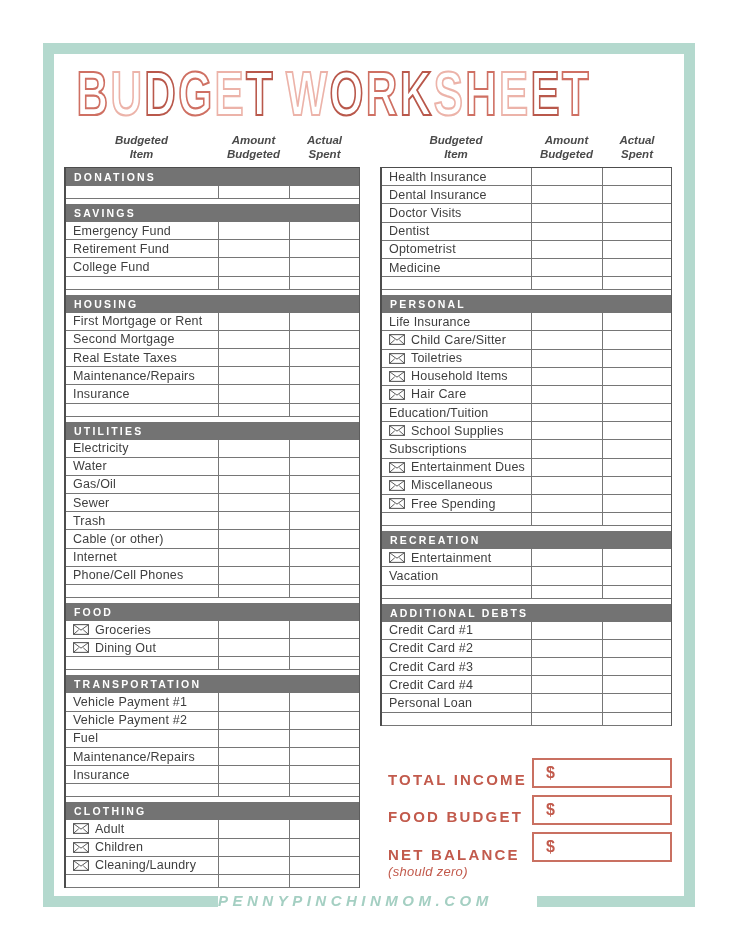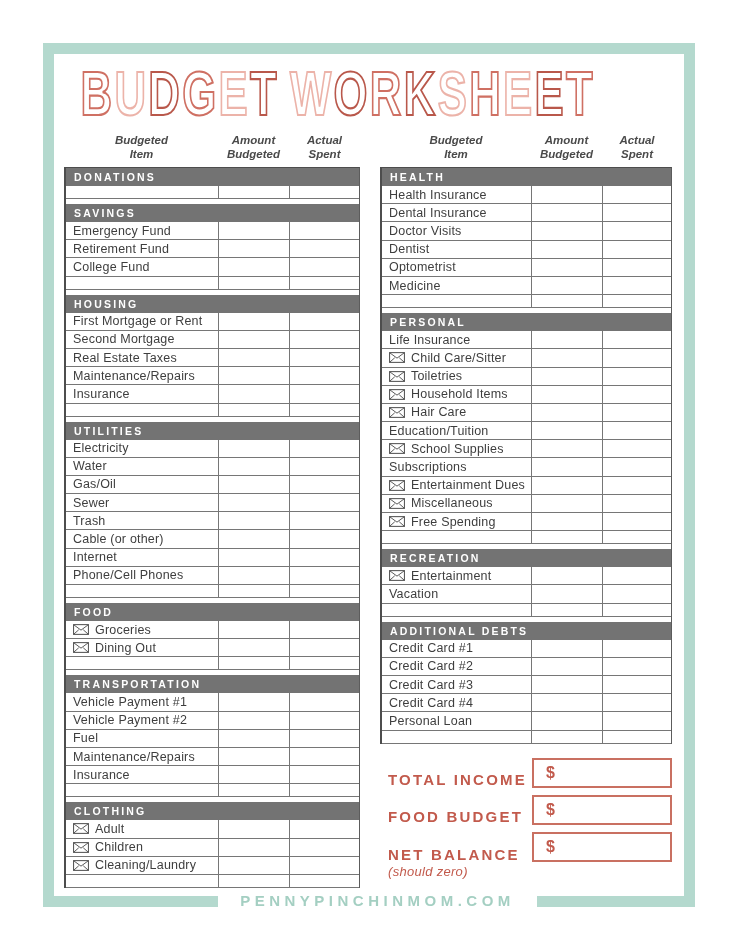--- a/index.html
+++ b/index.html
@@ -8,21 +8,21 @@
 
   
   .frame{position:absolute;background:#b4d9ce;}
   #frame-top{left:43px;top:43px;width:652px;height:11px;}
   #frame-left{left:43px;top:43px;width:11px;height:864px;}
   #frame-right{left:684px;top:43px;width:11px;height:864px;}
   #frame-bottom-left{left:43px;top:896px;width:175px;height:11px;}
   #frame-bottom-right{left:537px;top:896px;width:158px;height:11px;}
 
   
-  .title{position:absolute;left:0;top:62px;width:668px;text-align:right;}
+  .title{position:absolute;left:0;top:62px;width:668px;text-align:center;}
   .title-inner{display:inline-block;transform:scale(0.78,1.12);transform-origin:center top;
                white-space:nowrap;font-weight:bold;font-size:56px;letter-spacing:3px;line-height:1;}
   .title-inner .sp{display:inline-block;width:14px;}
 
   
   .colhead{position:absolute;top:134px;height:30px;text-align:center;
            font-style:italic;font-weight:700;font-size:11.5px;line-height:1.18;color:#4a4a4a;}
 
   
   .table{position:absolute;top:167px;box-sizing:border-box;
@@ -46,22 +46,22 @@
   
   .total-row{position:absolute;left:388px;width:284px;height:30px;}
   .total-label{position:absolute;left:0;top:0;height:100%;display:flex;flex-direction:column;justify-content:flex-end;
                font-weight:bold;font-size:15px;letter-spacing:2.2px;color:#c25a4c;white-space:nowrap;}
   .total-note{font-weight:normal;font-style:italic;font-size:13px;letter-spacing:0.3px;margin-top:1px;}
   .total-box{position:absolute;left:144px;top:0;width:140px;height:30px;box-sizing:border-box;
              border:2px solid #c97061;background:#ffffff;display:flex;align-items:center;}
   .dollar{font-weight:bold;font-size:16px;color:#c25a4c;padding-left:12px;}
 
   
-  #footer-text{position:absolute;left:218px;top:892px;width:319px;text-align:center;
-               font-weight:bold;font-size:15px;letter-spacing:4.5px;color:#a4cfc2;white-space:nowrap;}
+  #footer-text{position:absolute;left:218px;top:892px;width:319px;text-align:left;
+               font-weight:bold;font-size:15px;letter-spacing:4.5px;color:#a4cfc2;white-space:nowrap;font-style:italic;}
 </style>
 </head>
 <body>
 
 <div id="page">
 
   <div class="frame" id="frame-top"></div>
   <div class="frame" id="frame-left"></div>
   <div class="frame" id="frame-right"></div>
   <div class="frame" id="frame-bottom-left"></div>
@@ -343,21 +343,20 @@
         <div class="cell amount"></div>
         <div class="cell actual"></div>
       </div>
       <div class="row empty">
         <div class="cell label"></div>
         <div class="cell amount"></div>
         <div class="cell actual"></div>
       </div>
     </div>
   <div class="table" id="table-right">
-      <div class="sec-bar">HEALTH</div>
       <div class="row">
         <div class="cell label">
           <span>Health Insurance</span>
         </div>
         <div class="cell amount"></div>
         <div class="cell actual"></div>
       </div>
       <div class="row">
         <div class="cell label">
           <span>Dental Insurance</span>

